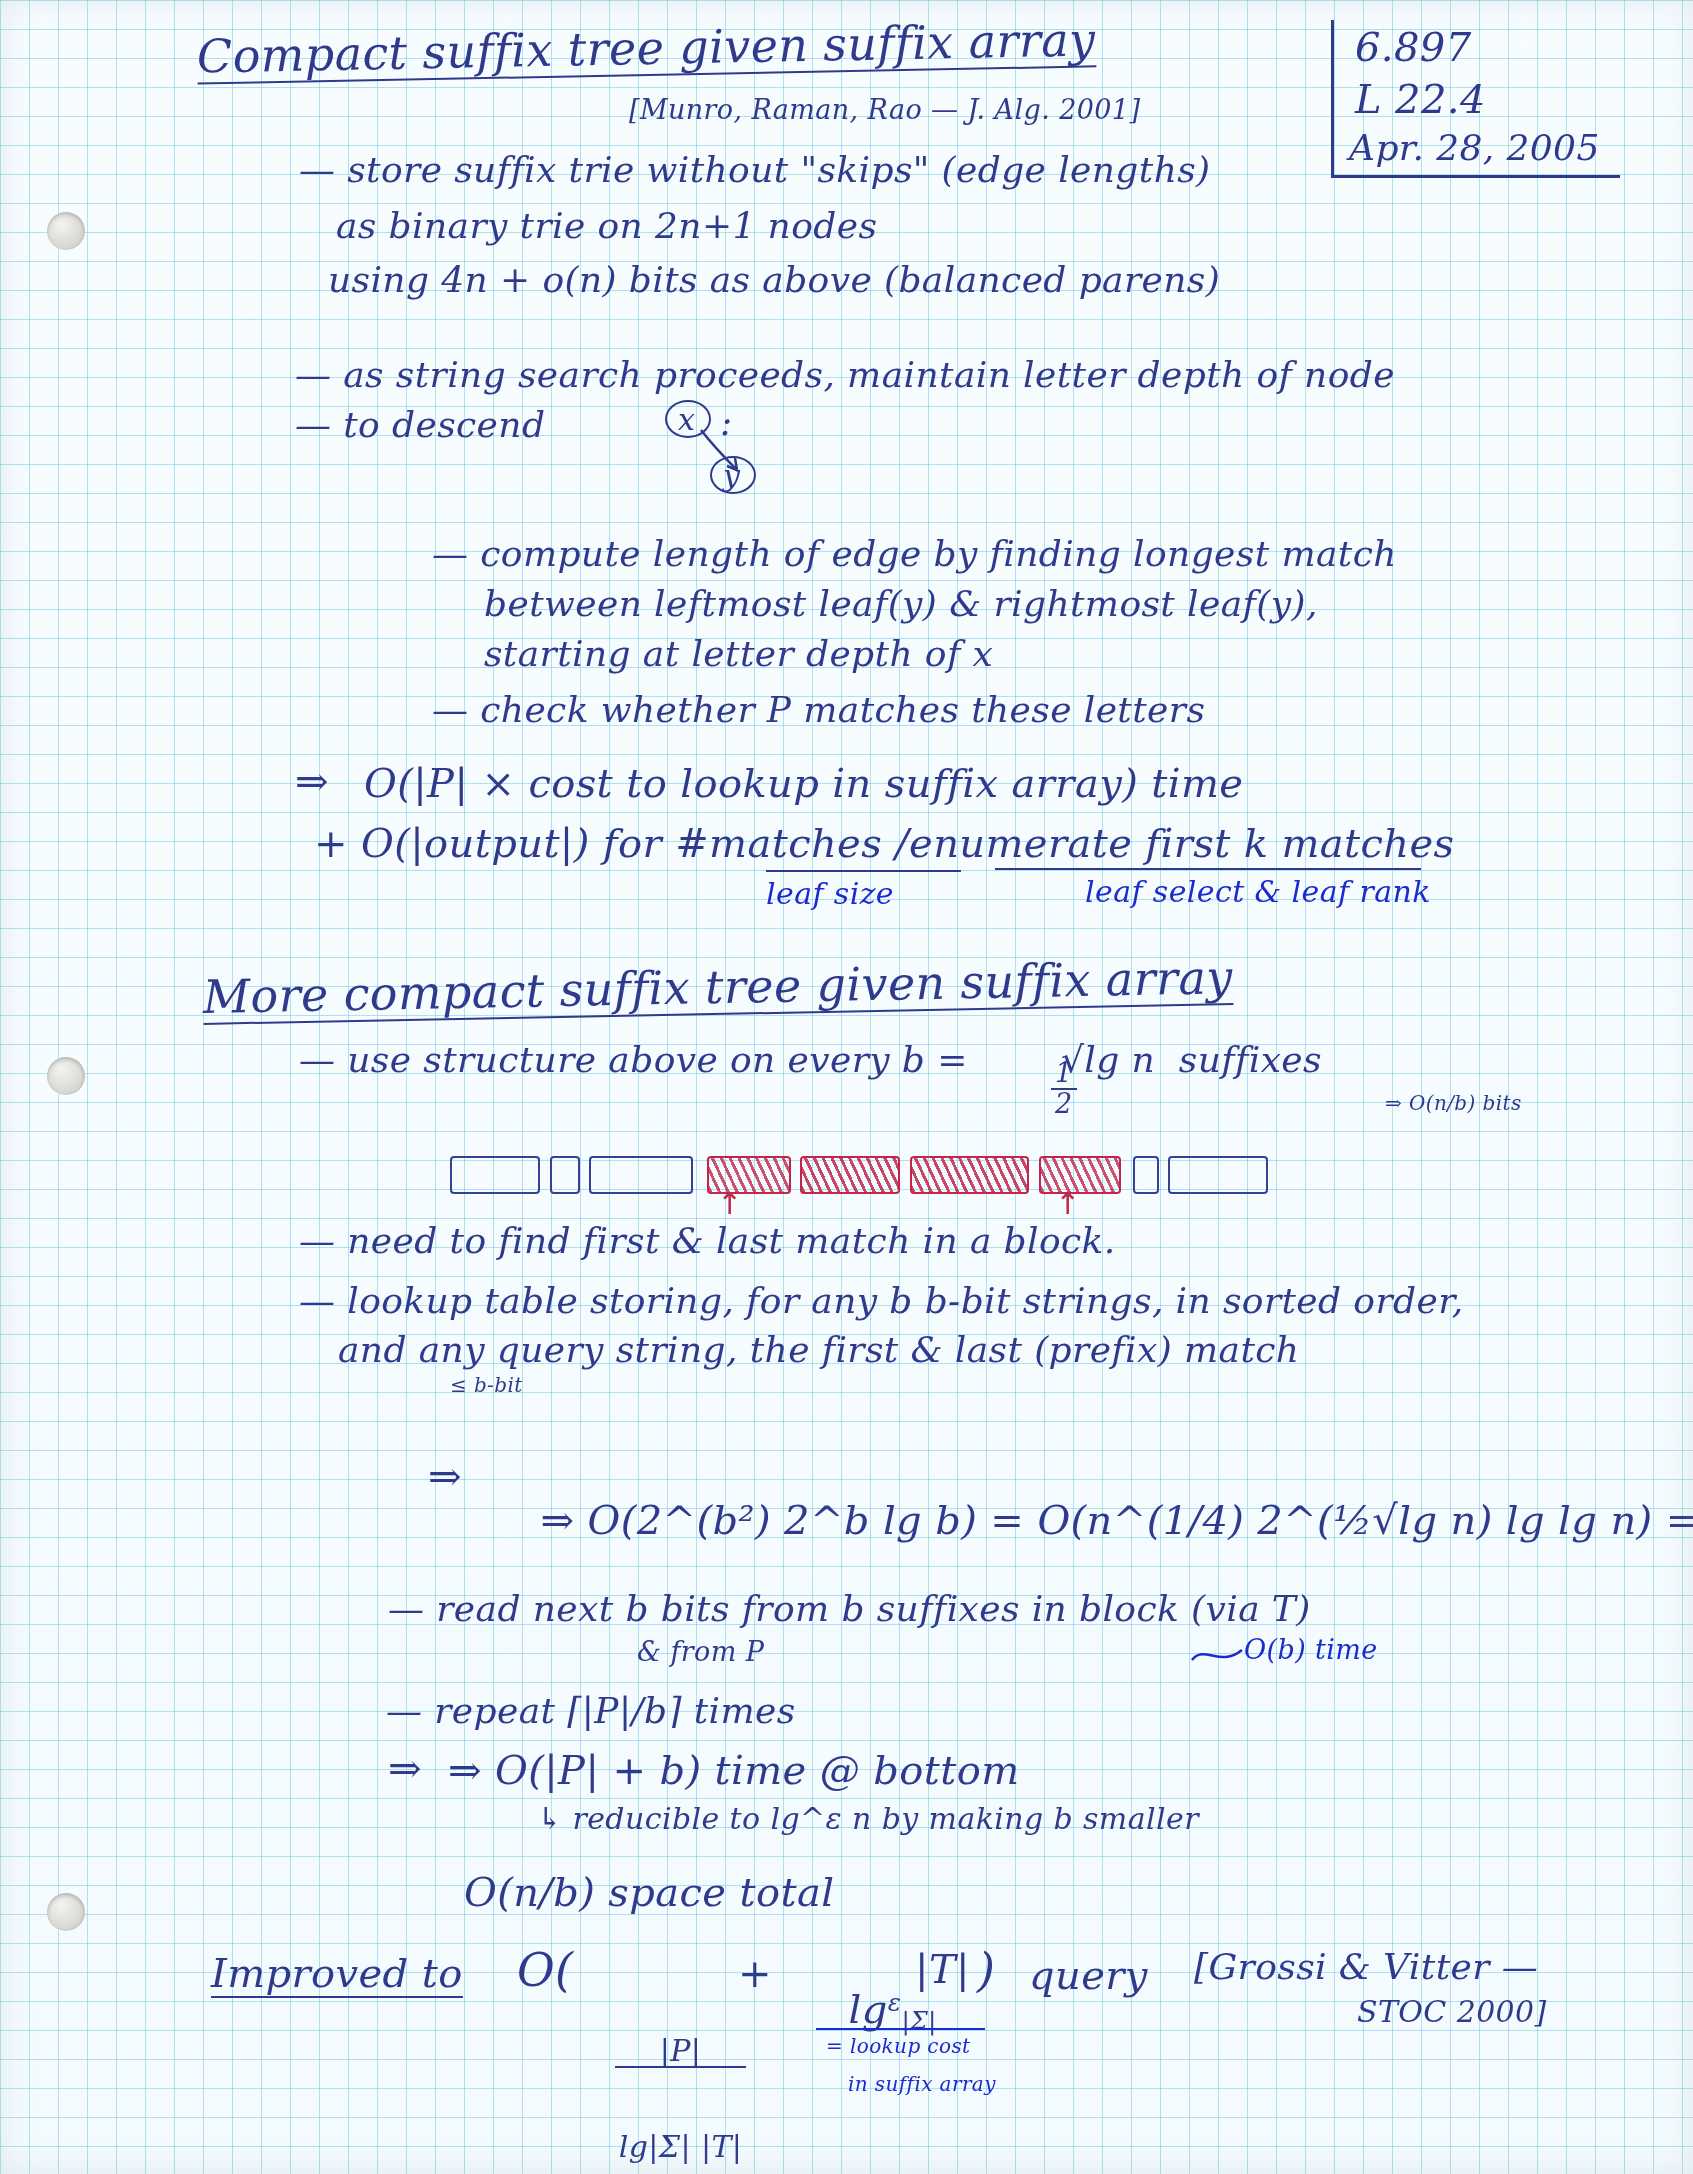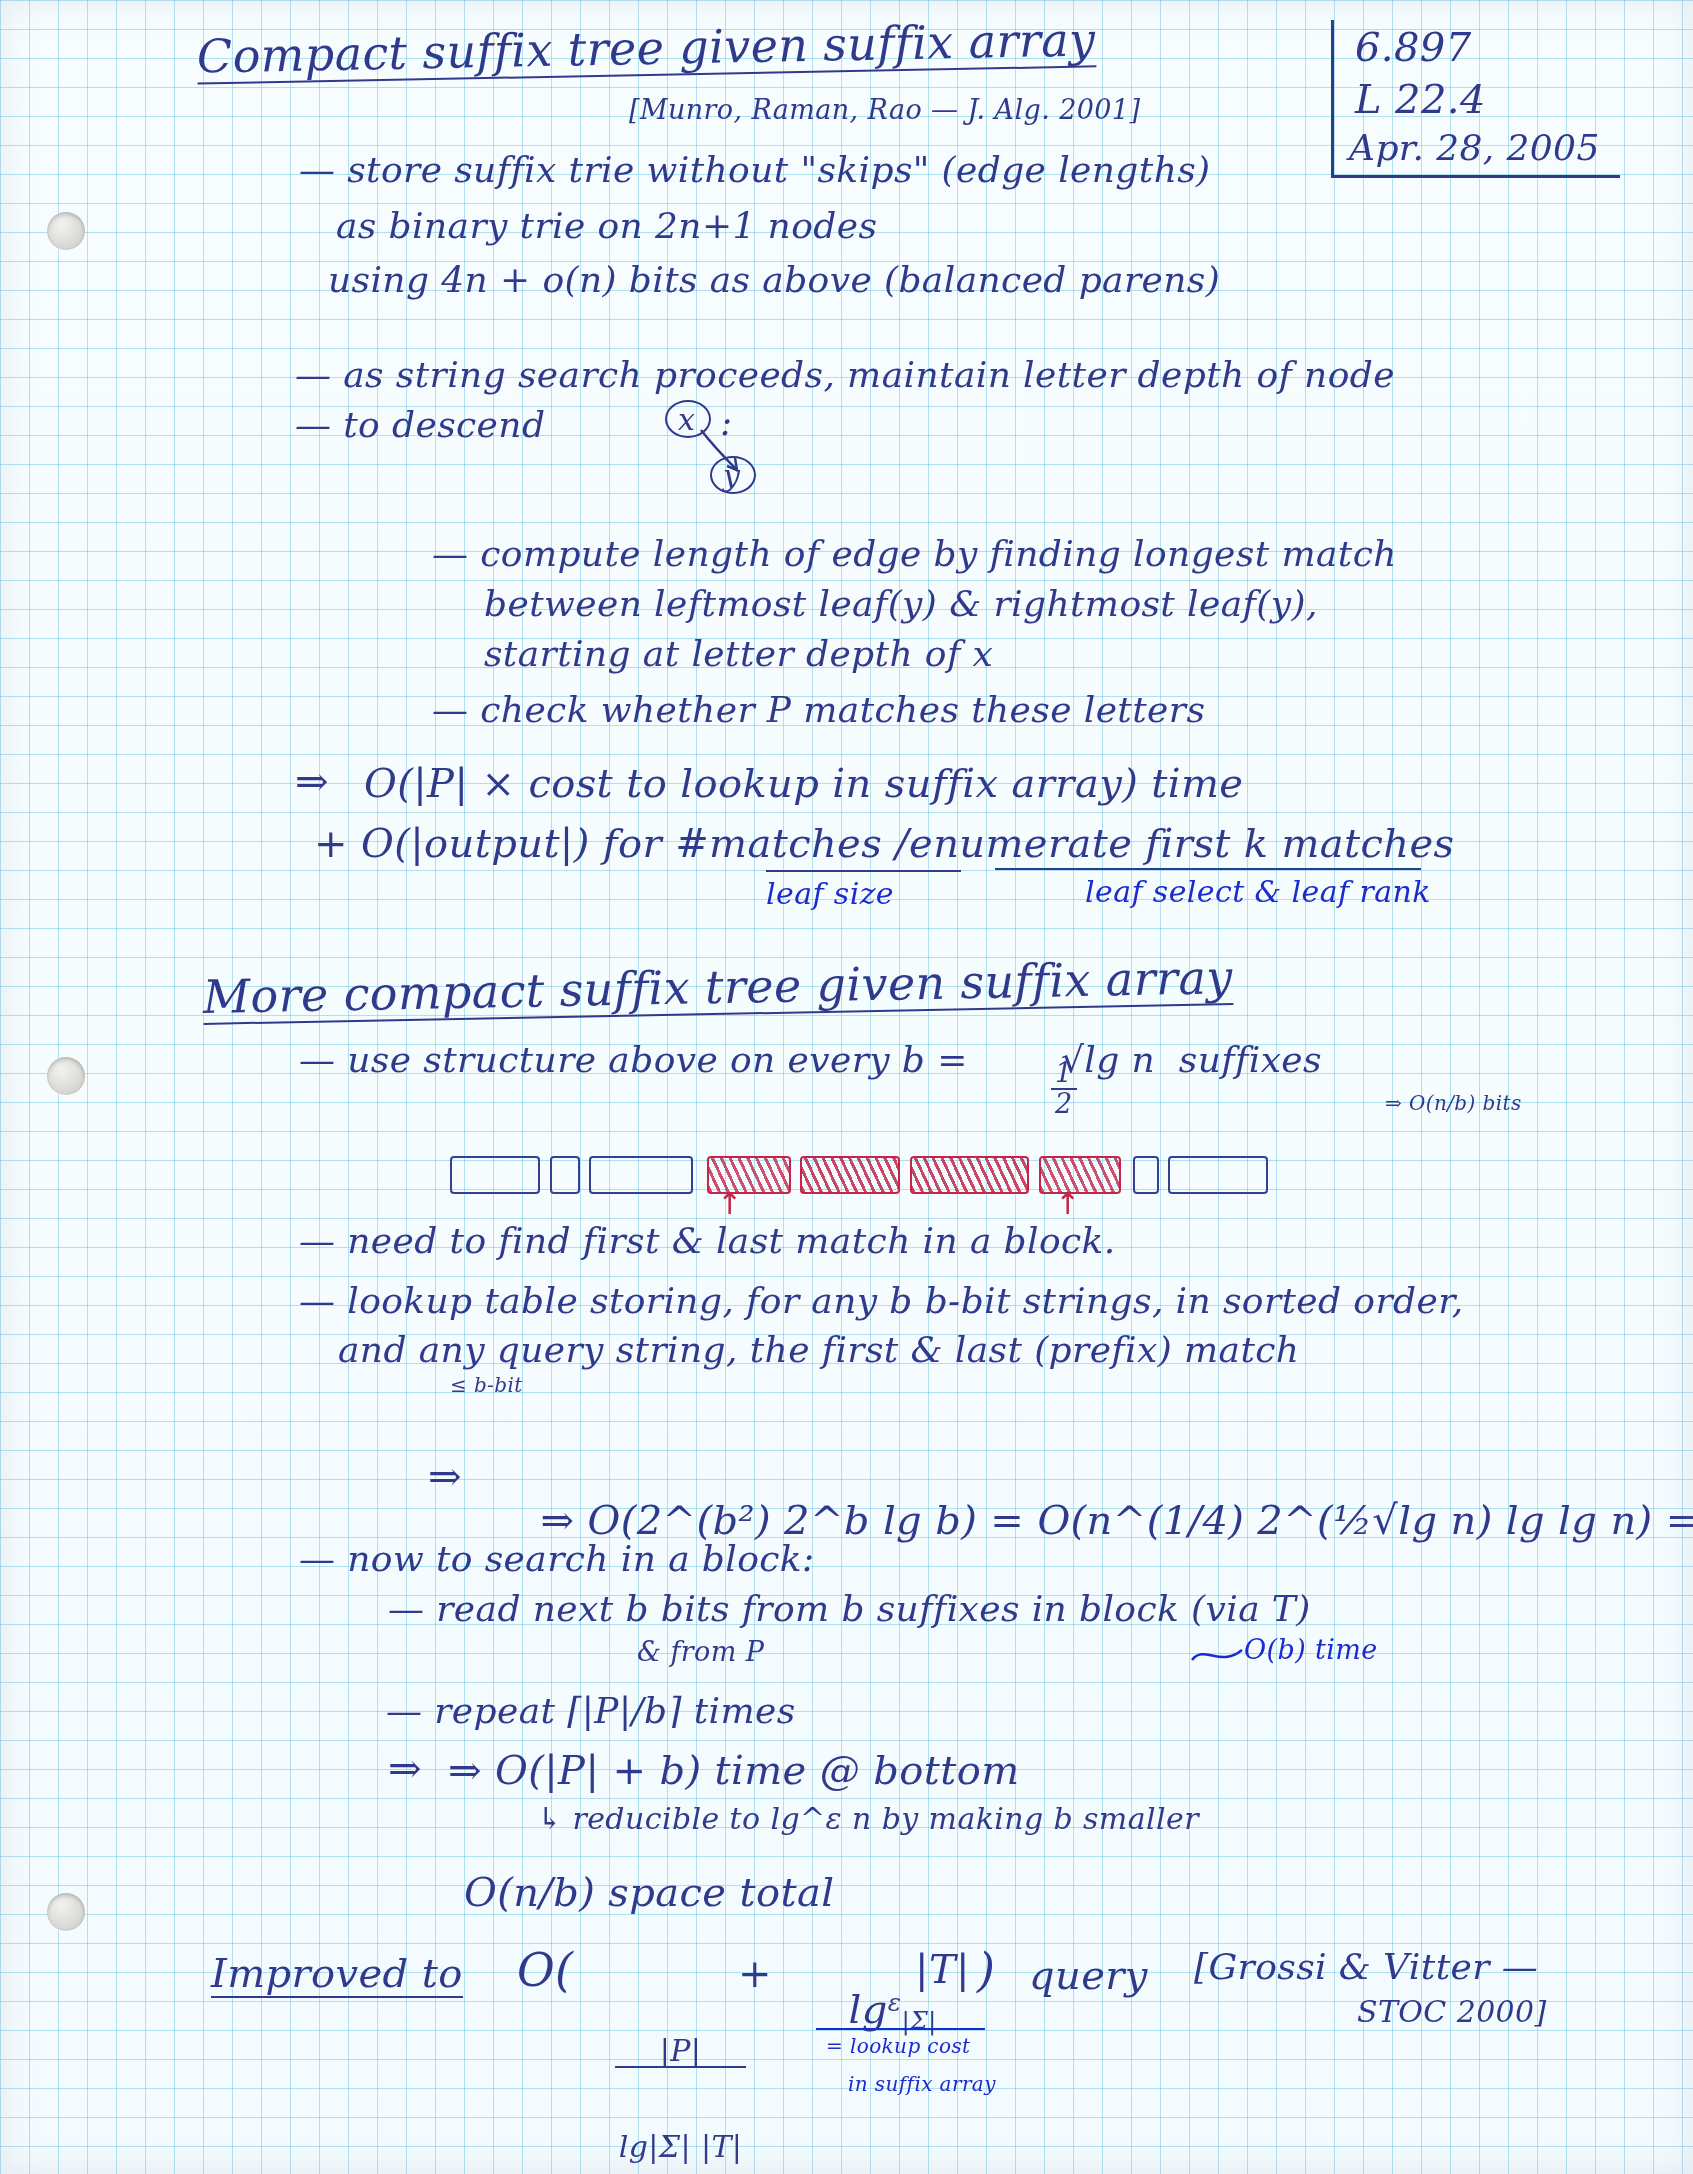--- a/index.html
+++ b/index.html
@@ -211,21 +211,20 @@
 
   <div class="ink s36" style="left:299px; top:1282px;">— lookup table storing, for any b b-bit strings, in sorted order,</div>
   <div class="ink s36" style="left:338px; top:1331px;">and any query string, the first &amp; last (prefix) match</div>
   <div class="ink s27" style="left:450px; top:1375px;text-align:center;">≤ b-bit</div>
 
   <div class="ink s40" style="left:428px; top:1455px;">⇒</div>
   <div class="ink s40" style="left:488px; top:1457px;">
     <span>⇒ O(2^(b²) 2^b lg b) = O(n^(1/4) 2^(½√lg n) lg lg n) = O(n^(1/4+ε)) bits</span>
   </div>
 
-  <div class="ink s36" style="left:299px; top:1540px;">— now to search in a block:</div>
   <div class="ink s36" style="left:388px; top:1590px;">— read next b bits from b suffixes in block (via T)</div>
   <div class="ink s33" style="left:637px; top:1638px;">&amp; from P</div>
   <div class="ink s33 brightblue" style="left:1244px; top:1636px;">O(b) time</div>
   <svg style="position:absolute; left:1190px; top:1638px;" width="58" height="34" viewBox="0 0 58 34">
     <path d="M2 22 C 14 6, 30 30, 52 12" stroke="#1a2bd0" stroke-width="2.5" fill="none"></path>
   </svg>
 
   <div class="ink s36" style="left:386px; top:1692px;">— repeat ⌈|P|/b⌉ times</div>
 
   <div class="ink s40" style="left:388px; top:1747px;">⇒</div>

